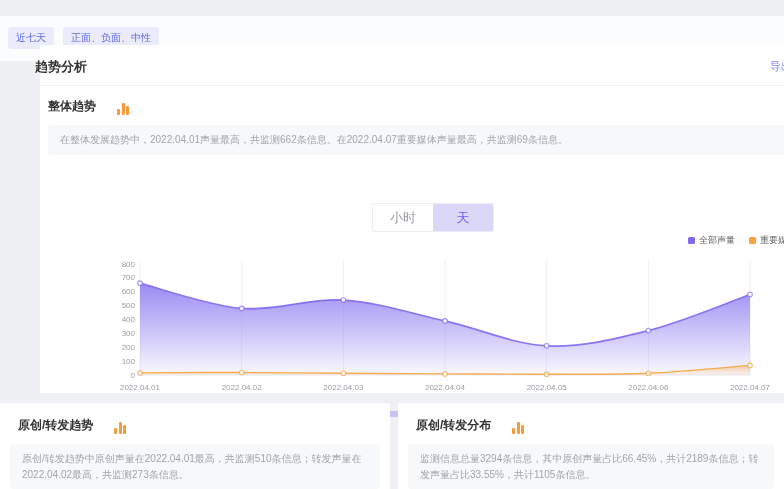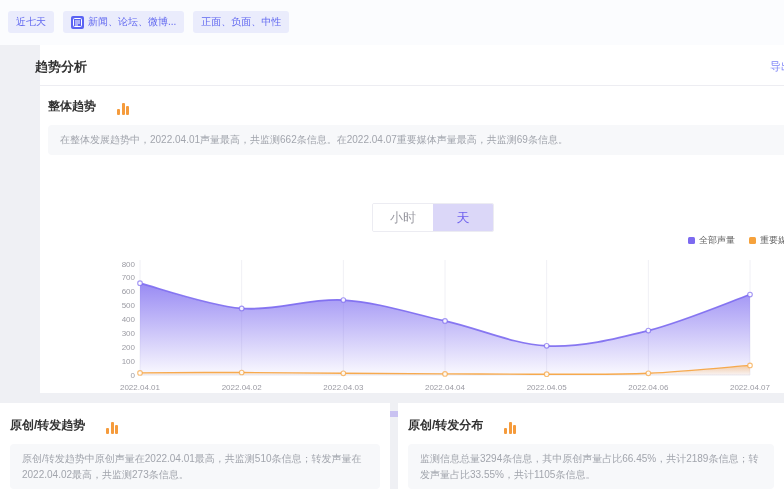--- a/index.html
+++ b/index.html
@@ -1,20 +1,20 @@
 <!DOCTYPE html>
 <html><head>
 <meta charset="utf-8">
 <style>
   html,body{margin:0;padding:0;}
   body{font-family:"Liberation Sans","DejaVu Sans",sans-serif;}
   #app{position:relative;width:784px;height:489px;background:#eff0f4;overflow:hidden;}
 
   
-  .top-strip{position:absolute;left:0;top:0;width:784px;height:45px;background:#fbfcfe;}
+  .top-strip{position:absolute;left:0;top:16px;width:784px;height:45px;background:#fbfcfe;}
   .chips{position:absolute;left:8px;top:11px;display:flex;gap:9px;}
   .chip{display:flex;align-items:center;gap:4px;background:#eaecfc;color:#6168f0;
         font-size:10px;padding:4px 8px;border-radius:3px;white-space:nowrap;}
   .chip .sq-icon{width:13px;height:13px;border-radius:2px;background:#5a63f3;display:flex;
         align-items:center;justify-content:center;}
   .chip .sq-icon svg{display:block;}
 
   
   .main-card{position:absolute;left:0;top:45px;width:784px;height:348px;background:#ffffff;margin-left:40px;}
   .card-header{position:relative;height:40px;border-bottom:1px solid #ededf2;}
@@ -47,43 +47,32 @@
 
   
   #trend-chart{position:absolute;left:0;top:205px;}
   .datazoom-bar{position:absolute;left:100px;top:366px;width:610px;height:6px;
                 background:#c9c2f1;border-radius:3px;cursor:grab;}
 
   
   .bottom-card{position:absolute;top:403px;height:120px;background:#ffffff;}
   .bottom-card.left{left:0;width:390px;}
   .bottom-card.right{left:398px;width:386px;}
-  .bottom-card .section-title-row{margin:14px 0 0 10px;}
+  .bottom-card .section-title-row{margin:14px 0 0 18px;}
   .bottom-card .summary-box{margin:10px 10px 0 10px;}
 </style>
 </head>
 <body>
 
 <div id="app">
 
   <div class="top-strip">
     <div class="chips">
       <div class="chip">
         <span>近七天</span>
-      </div>
-      <div class="chip">
-        <span class="sq-icon">
-          <svg width="9" height="9" viewBox="0 0 9 9">
-              <rect x="0.5" y="0.5" width="8" height="8" rx="1" fill="none" stroke="#ffffff" stroke-width="1"></rect>
-              <line x1="2" y1="3" x2="7" y2="3" stroke="#ffffff" stroke-width="1"></line>
-              <line x1="2" y1="5" x2="7" y2="5" stroke="#ffffff" stroke-width="1"></line>
-              <line x1="2" y1="7" x2="5" y2="7" stroke="#ffffff" stroke-width="1"></line>
-            </svg>
-        </span>
-        <span>新闻、论坛、微博...</span>
       </div>
       <div class="chip">
         <span>正面、负面、中性</span>
       </div>
     </div>
   </div>
 
   <div class="main-card">
     <div class="card-header">
       <span class="page-title">趋势分析</span>

